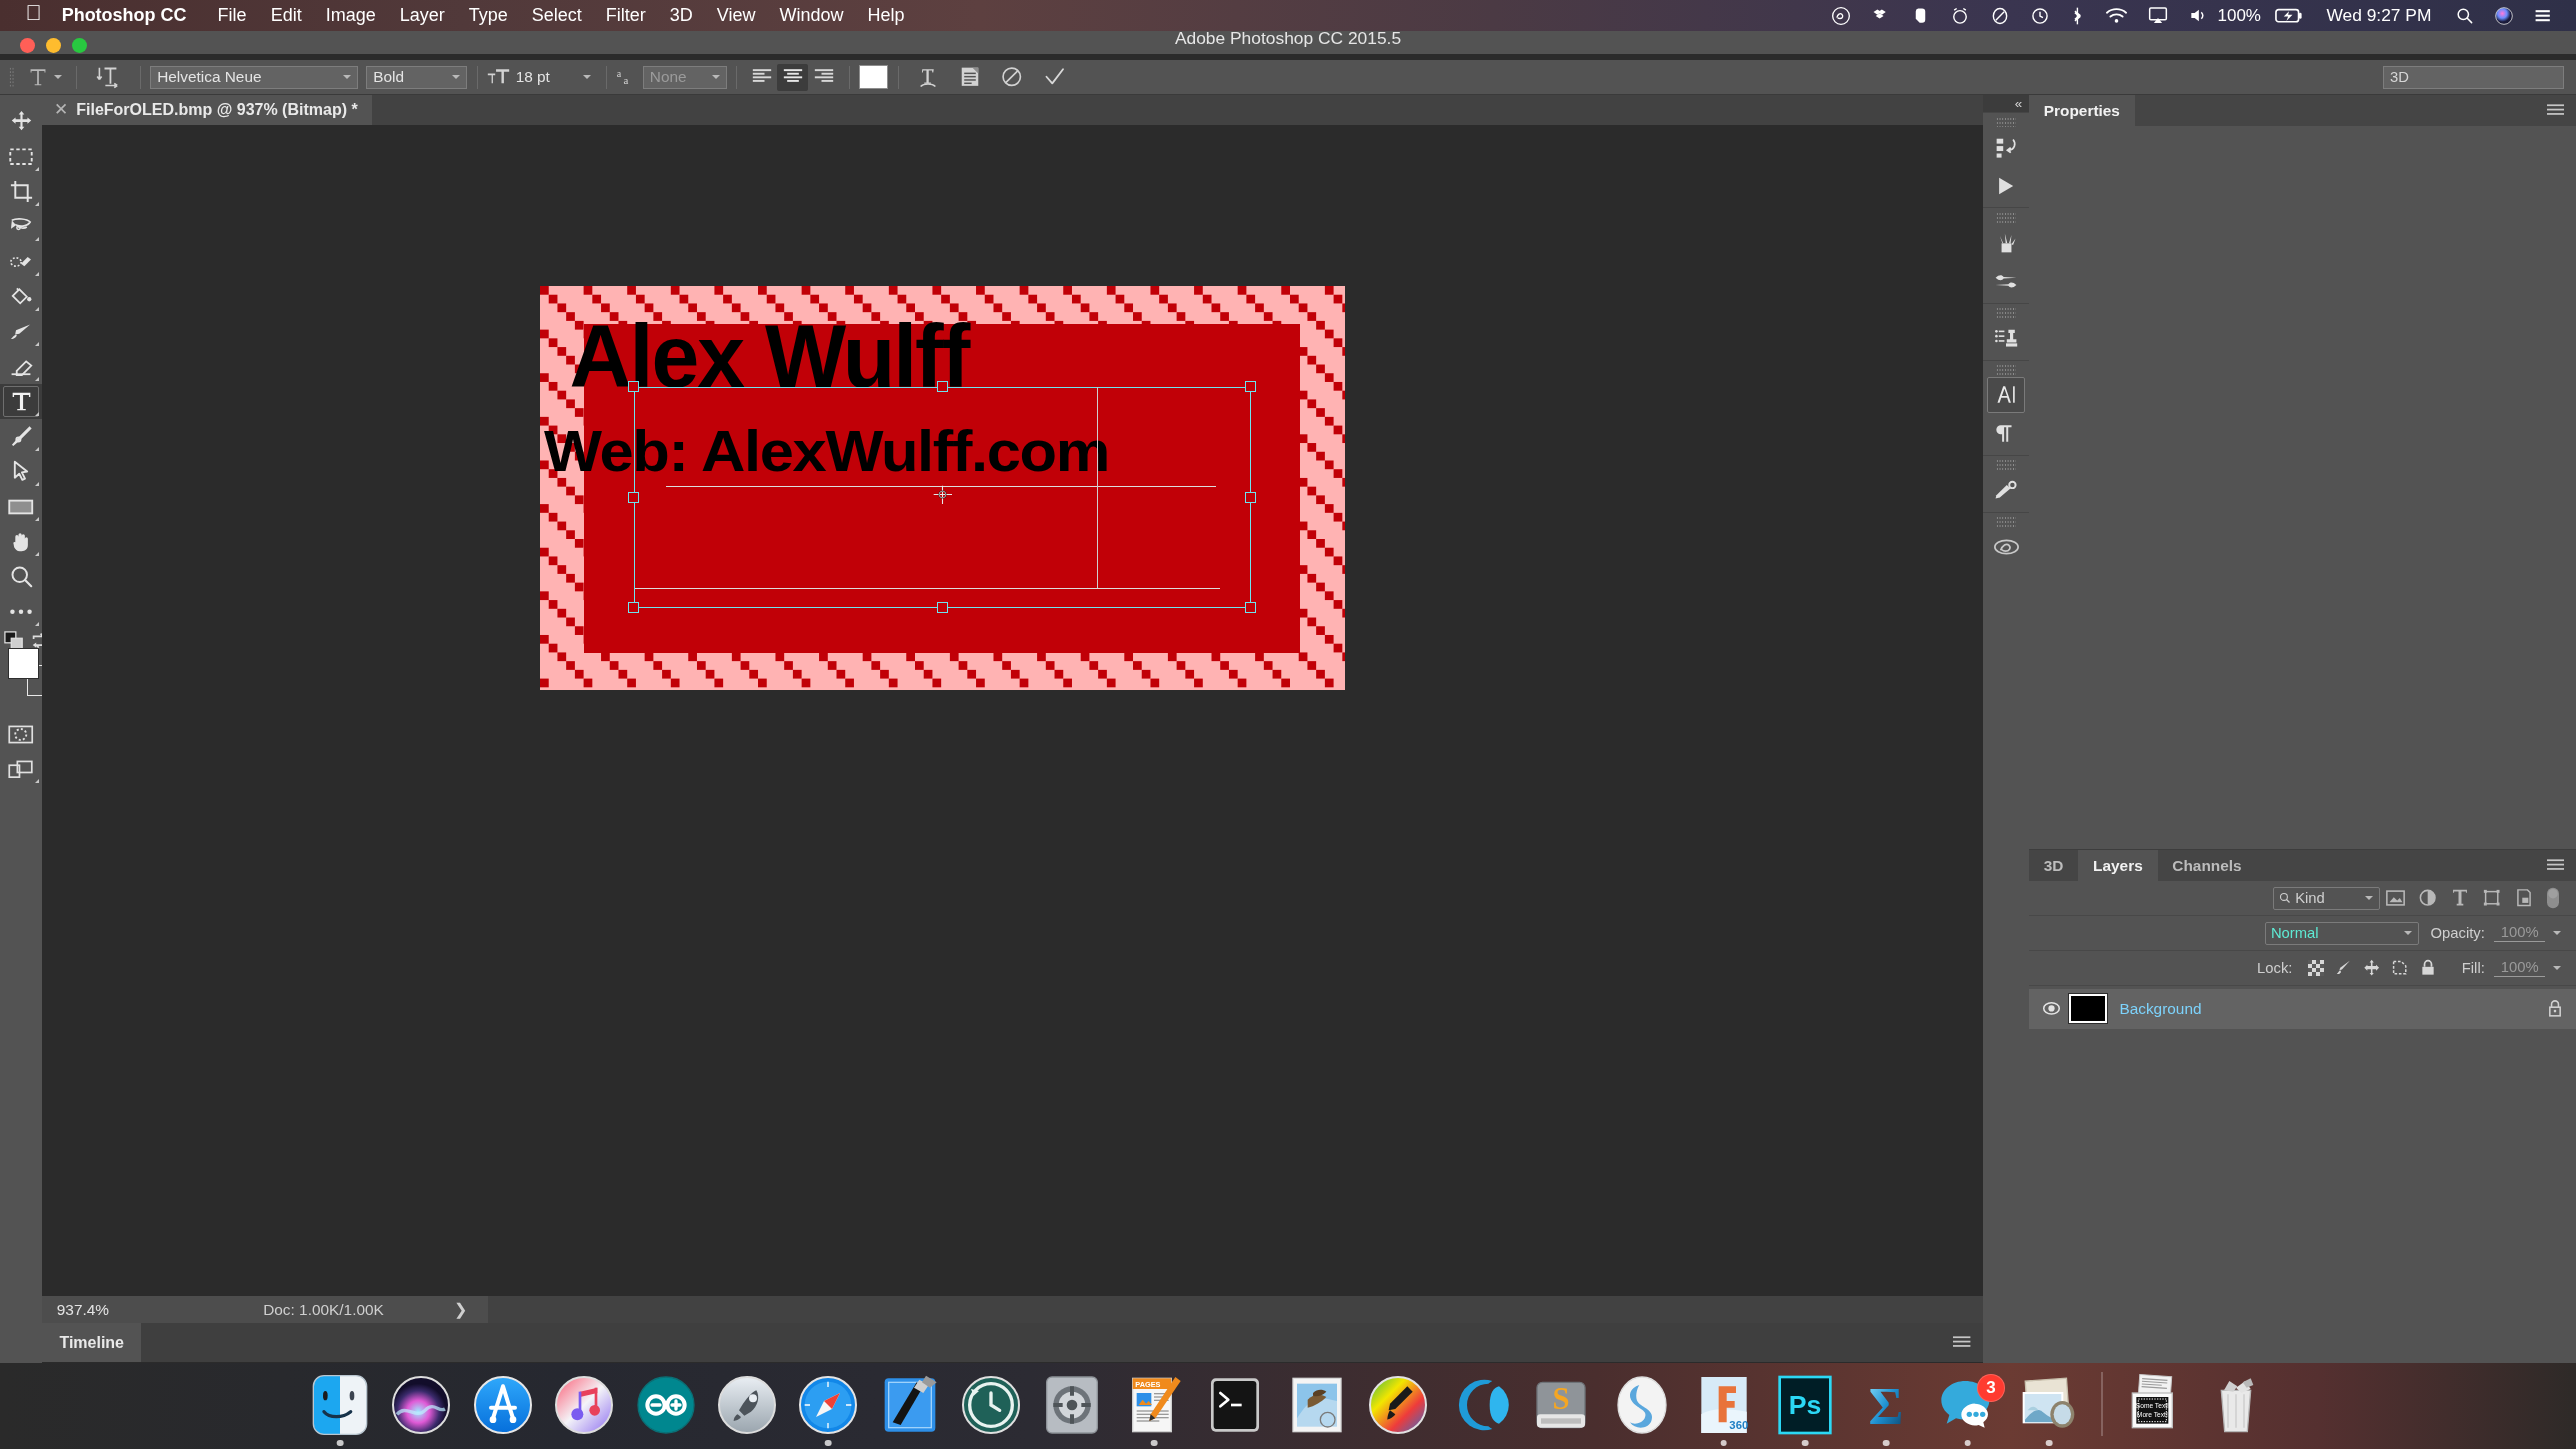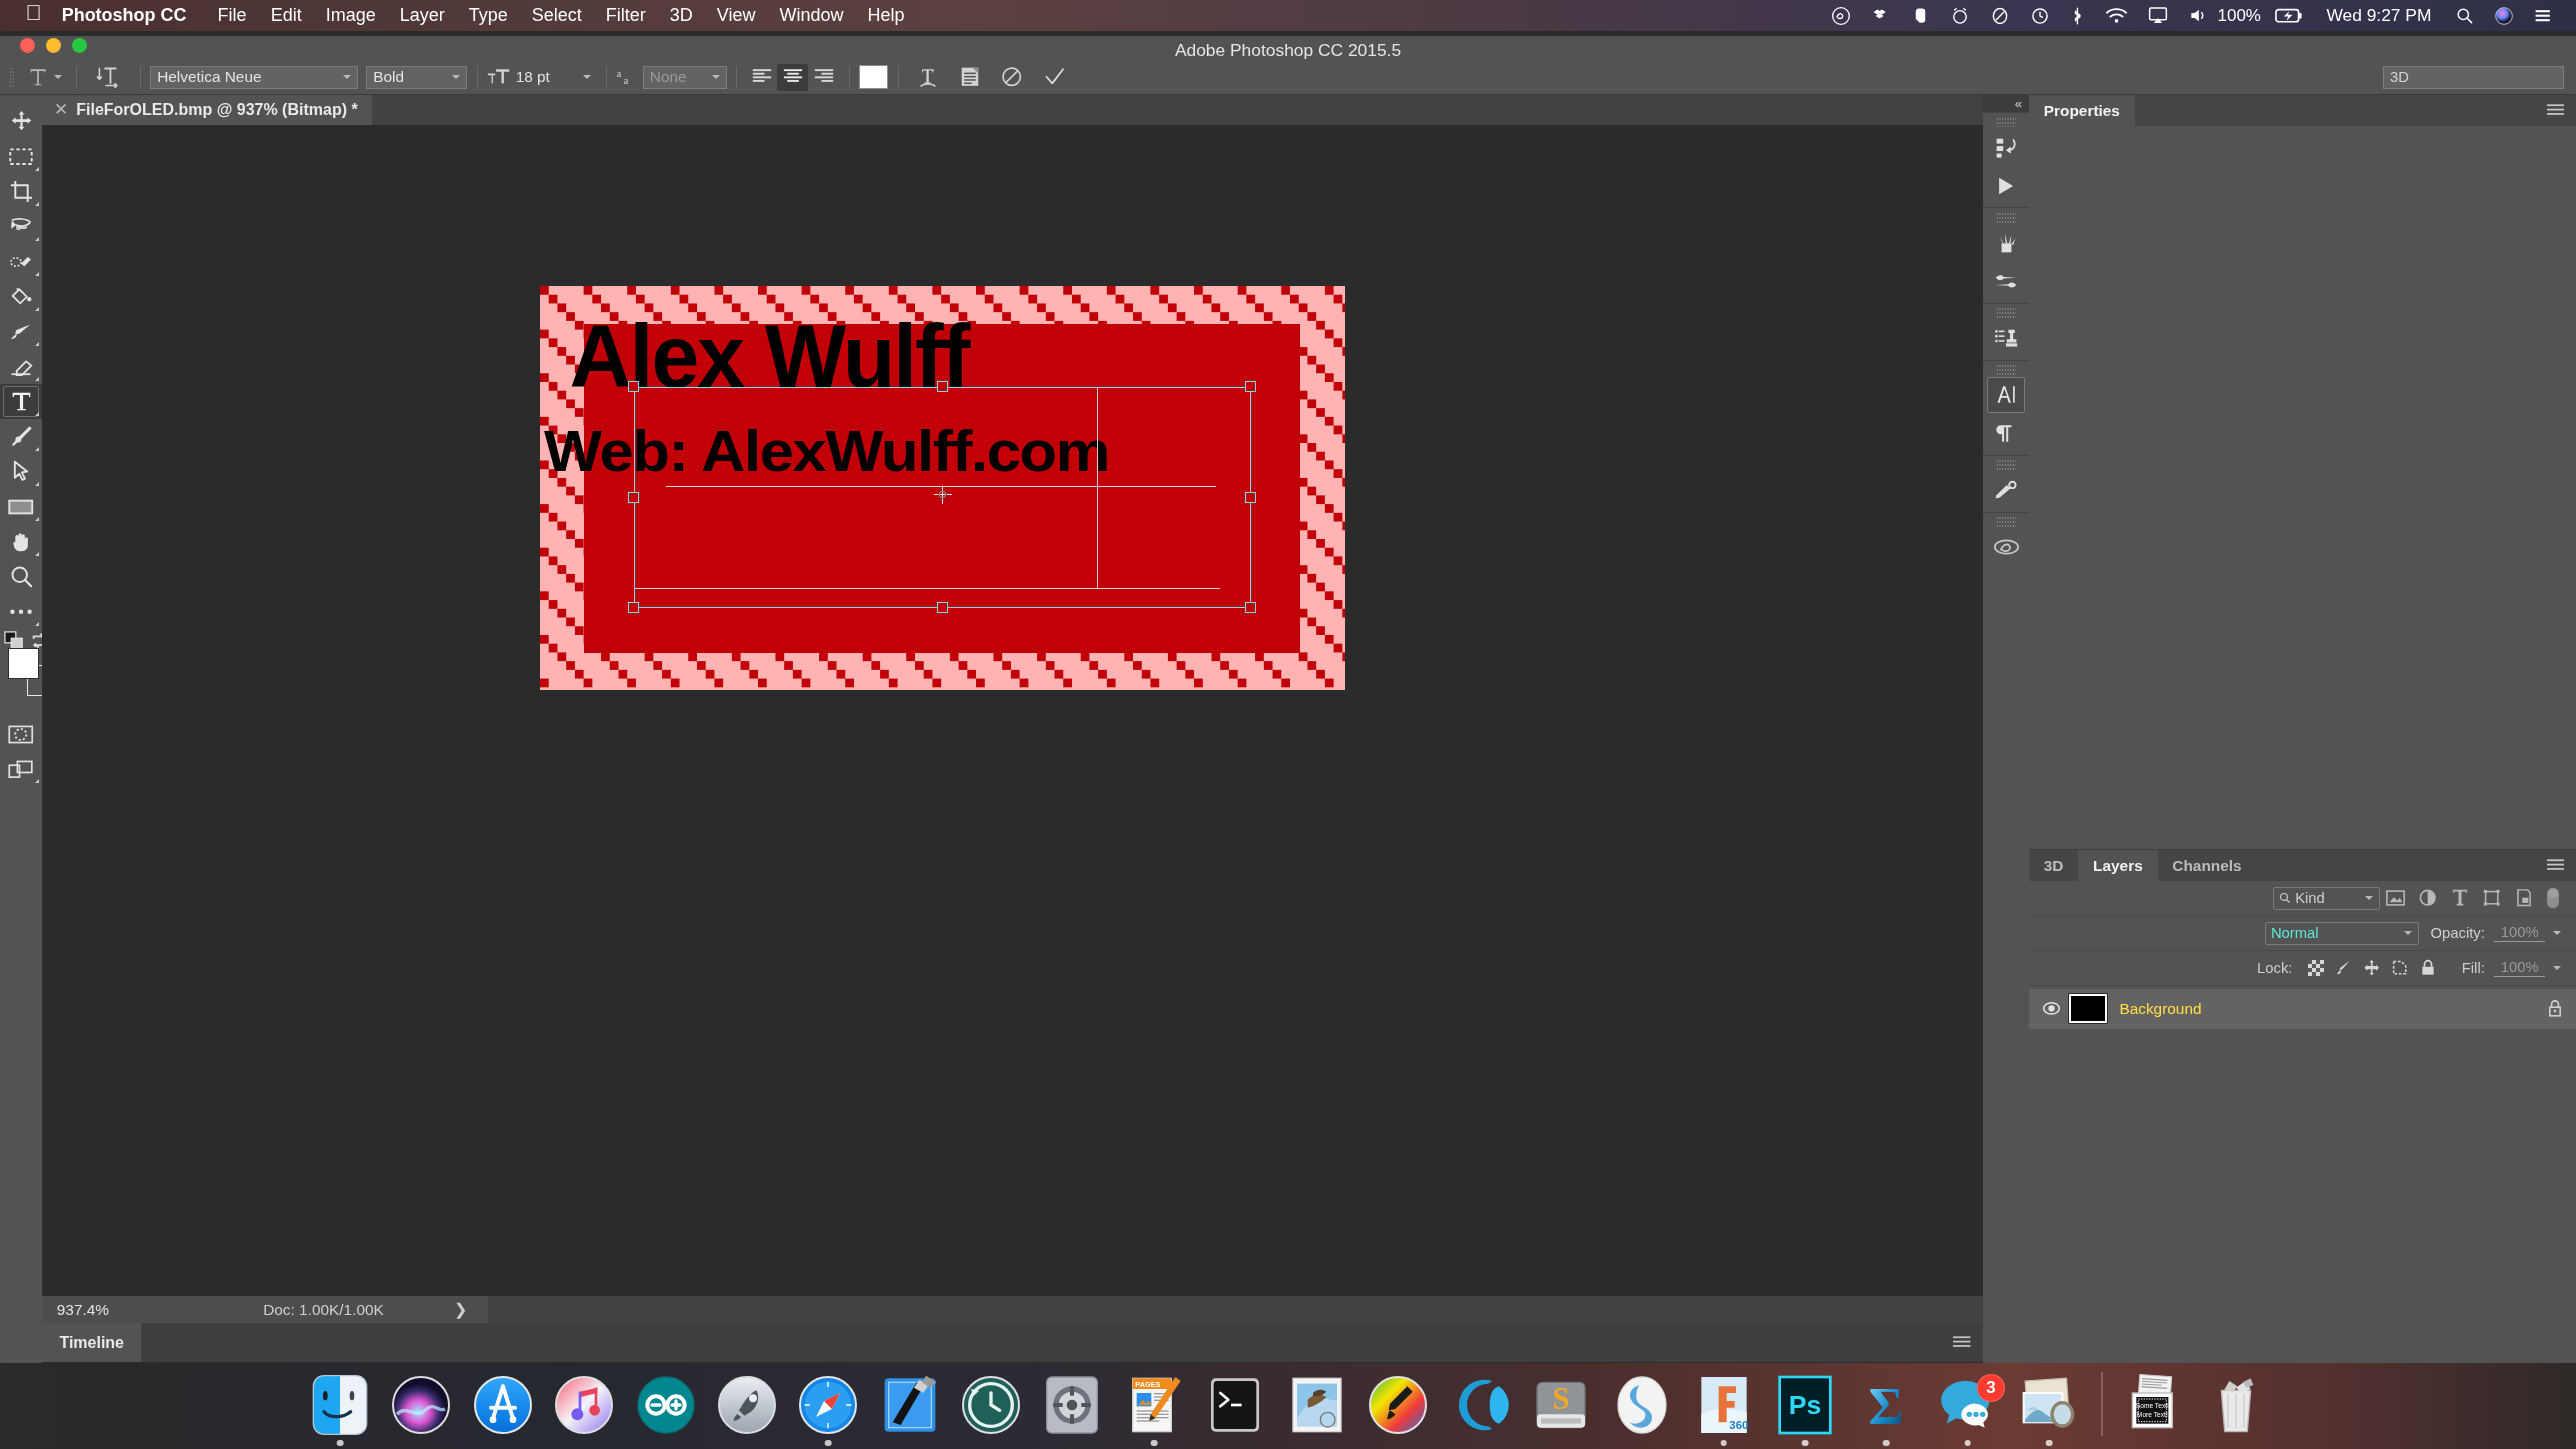--- a/index.html
+++ b/index.html
@@ -22,21 +22,21 @@
   .mb-apple { padding: 0 20px 0 25.5px; font-size: 21.5px; line-height: 1; position: relative; top: -2px; }
   .mb-app { font-weight: bold; padding: 0 19px 0 0; font-size: 18px; }
   .mb-item { padding: 0 12px; font-size: 18px; white-space: nowrap; }
   .mb-right { margin-left: auto; display: flex; align-items: center; padding-right: 14.8px; }
   .mb-ricon { padding: 0 10px; display: flex; align-items: center; }
   .mb-clock { padding: 0 13.4px; font-size: 17.4px; white-space: nowrap; }
   .mb-pct { font-size: 17px; padding-right: 4px; }
 
   
   .pstitle {
-    position: absolute; top: 36px; left: 0; width: 2576px; height: 29.5px;
+    position: absolute; top: 24px; left: 0; width: 2576px; height: 29.5px;
     background: #535353; display: flex; align-items: center; justify-content: center;
   }
   .pstitle span { color: #e6e6e6; font-size: 17.4px; }
   .wbtns { position: absolute; left: 10.7px; top: 31px; height: 29.5px; display: flex; align-items: center; gap: 11.4px; padding-left: 9.4px; }
   .wb { width: 14.8px; height: 14.8px; border-radius: 50%; }
   .wb.r { background: #ff5f57; } .wb.y { background: #febc2e; } .wb.g { background: #28c840; }
 
   
   .optbar {
     position: absolute; top: 60px; left: 0; width: 2576px; height: 35px;
@@ -145,21 +145,21 @@
   .blend-box { width: 154px; height: 23px; background:#535353;border:0.7px solid #7b7b7b;border-radius:2px;
     display:flex;align-items:center;justify-content:space-between;padding:0 5.4px;color:#5eead4;font-size:14.8px; }
   .lbl { color:#cfcfcf; font-size: 14.8px; }
   .val { color:#9a9a9a; font-size: 14.8px; }
   .underline { border-bottom: 0.7px solid #9a9a9a; padding-bottom: 0.7px; }
   .lock-ic { width: 28px; display:flex;align-items:center;justify-content:center; }
 
   .layeritem { display:flex; align-items:center; height: 40px; background:#636363; margin: 2.7px 0 0 0; padding-left: 5.4px; }
   .eye { width: 35px; display:flex;align-items:center;justify-content:center; }
   .lthumb { width: 38px; height: 29.5px; background:#000; border: 2px solid #fff; outline: 0.7px solid #2d2d2d; margin-right: 12px; }
-  .lname { color:#fde047; font-size: 15.4px; }
+  .lname { color:#7dd3fc; font-size: 15.4px; }
   .llock { margin-left:auto; padding-right: 13.4px; }
   .lbottom { position: absolute; left: 0; right: 0; bottom: 0; height: 31px; background: #4d4d4d;
     display:flex; align-items:center; justify-content:flex-end; gap: 23px; padding-right: 19px; border-top:0.7px solid #3d3d3d; }
 
   
   .dock { position: absolute; left: 0; bottom: 0; width: 2576px; height: 86px;
     background: linear-gradient(to right, #2a2a2a 0%, #262830 22%, #2c2b33 40%, #4a2e2e 62%, #6b3b33 78%, #553030 90%, #2e2a28 100%);
     display: flex; align-items: flex-end; justify-content: center; gap: 9.4px; padding-bottom: 4px; }
   .dk { width: 72px; height: 72px; position: relative; display:flex;align-items:flex-start;justify-content:center; }
   .dk .ind { position:absolute; bottom: -1.3px; left: 50%; transform: translateX(-50%);

